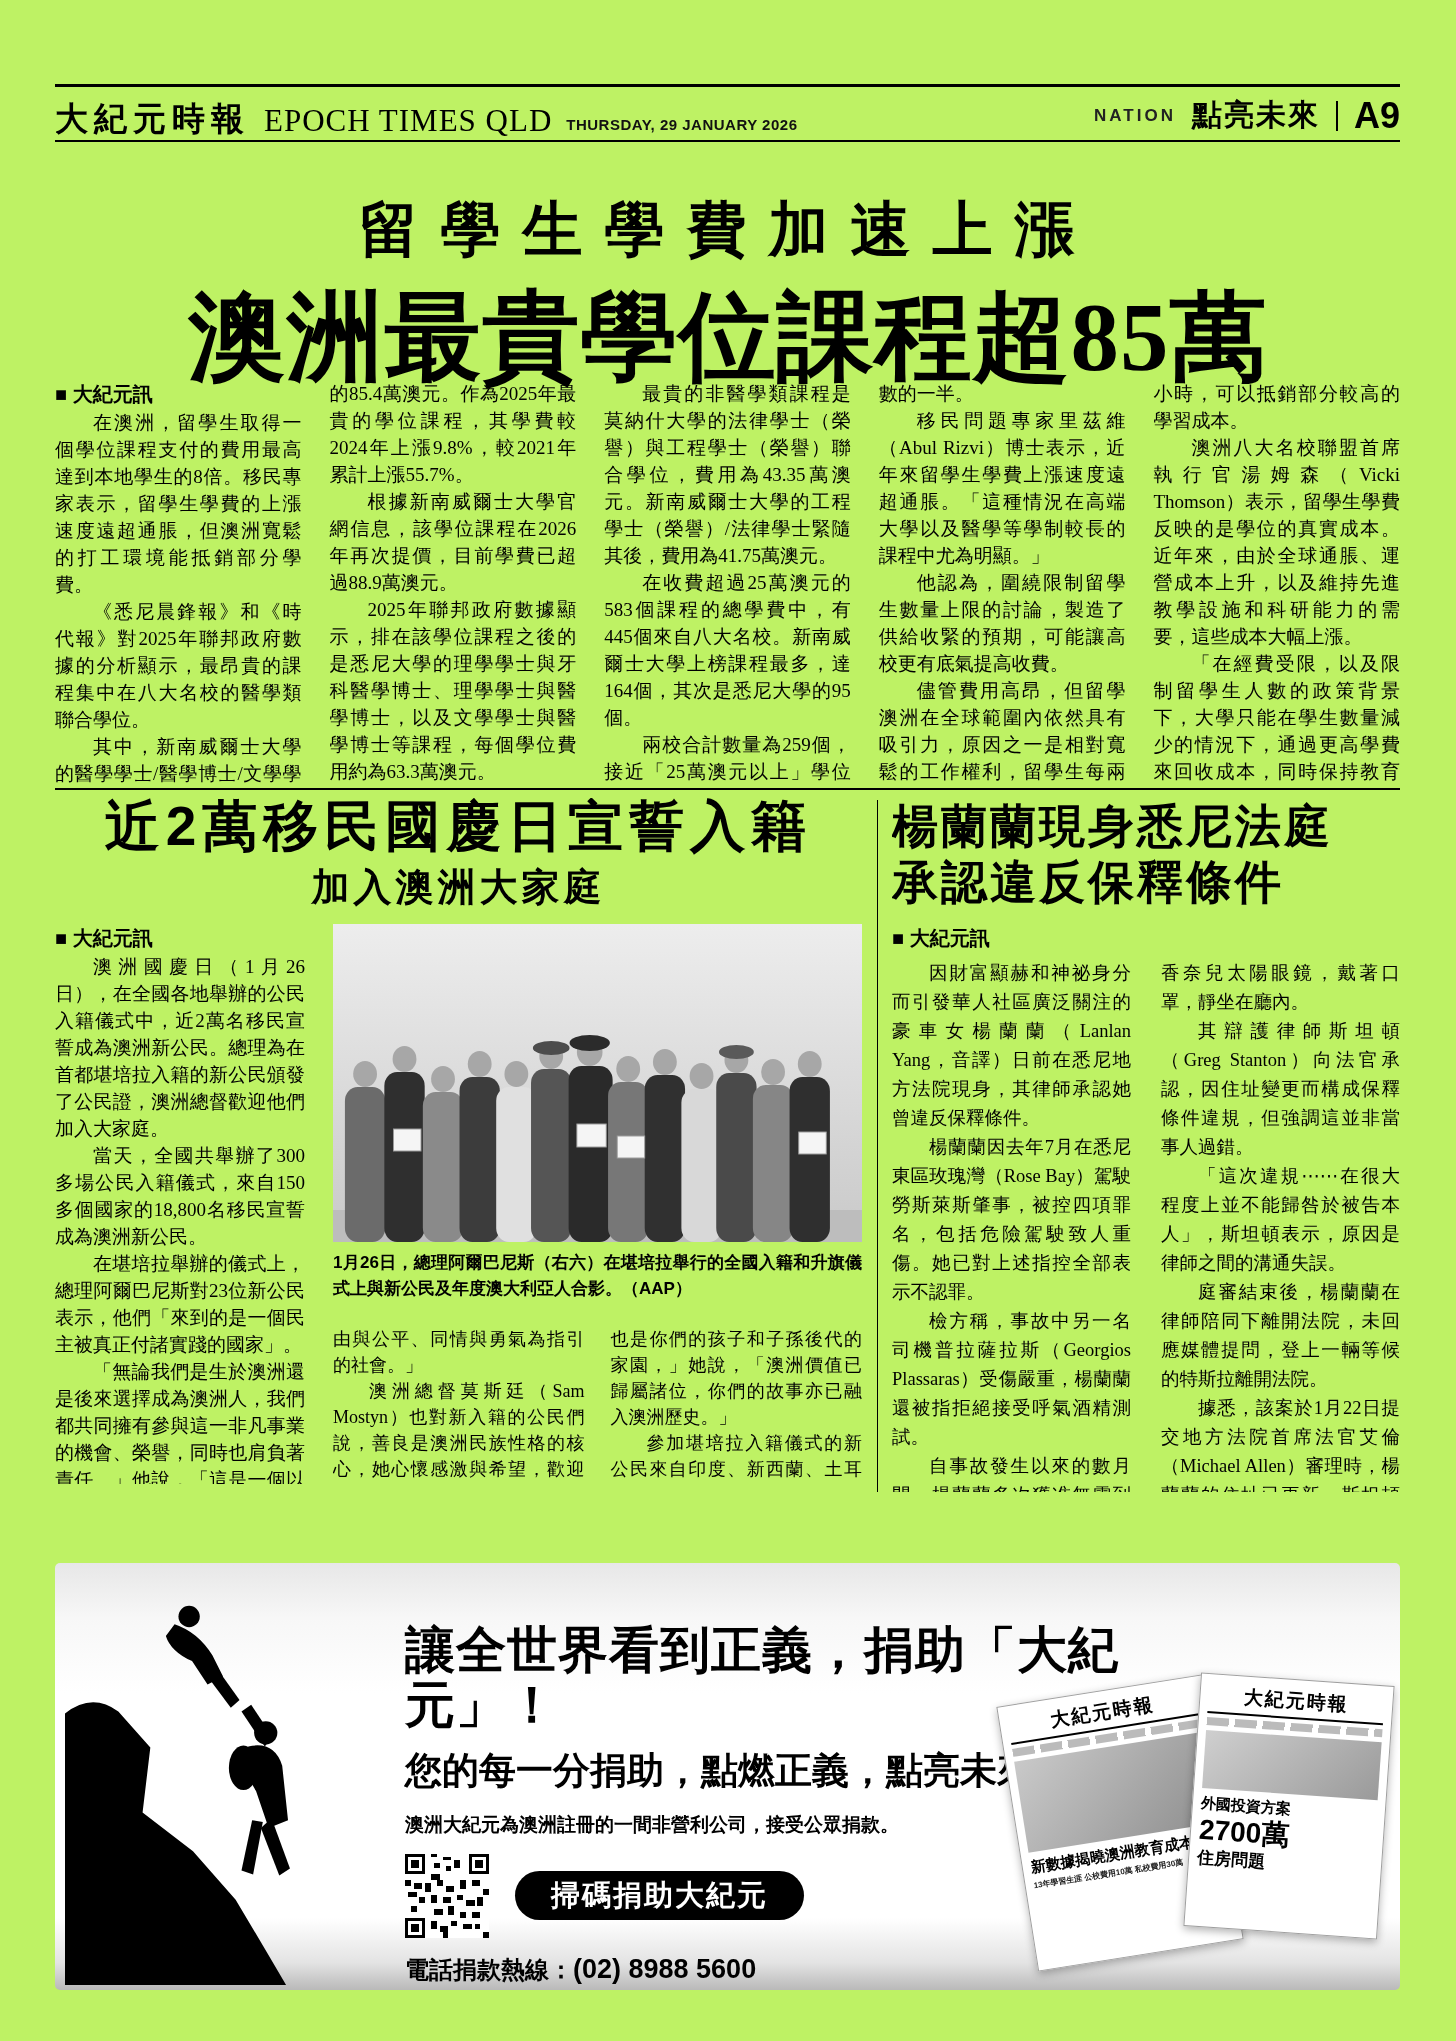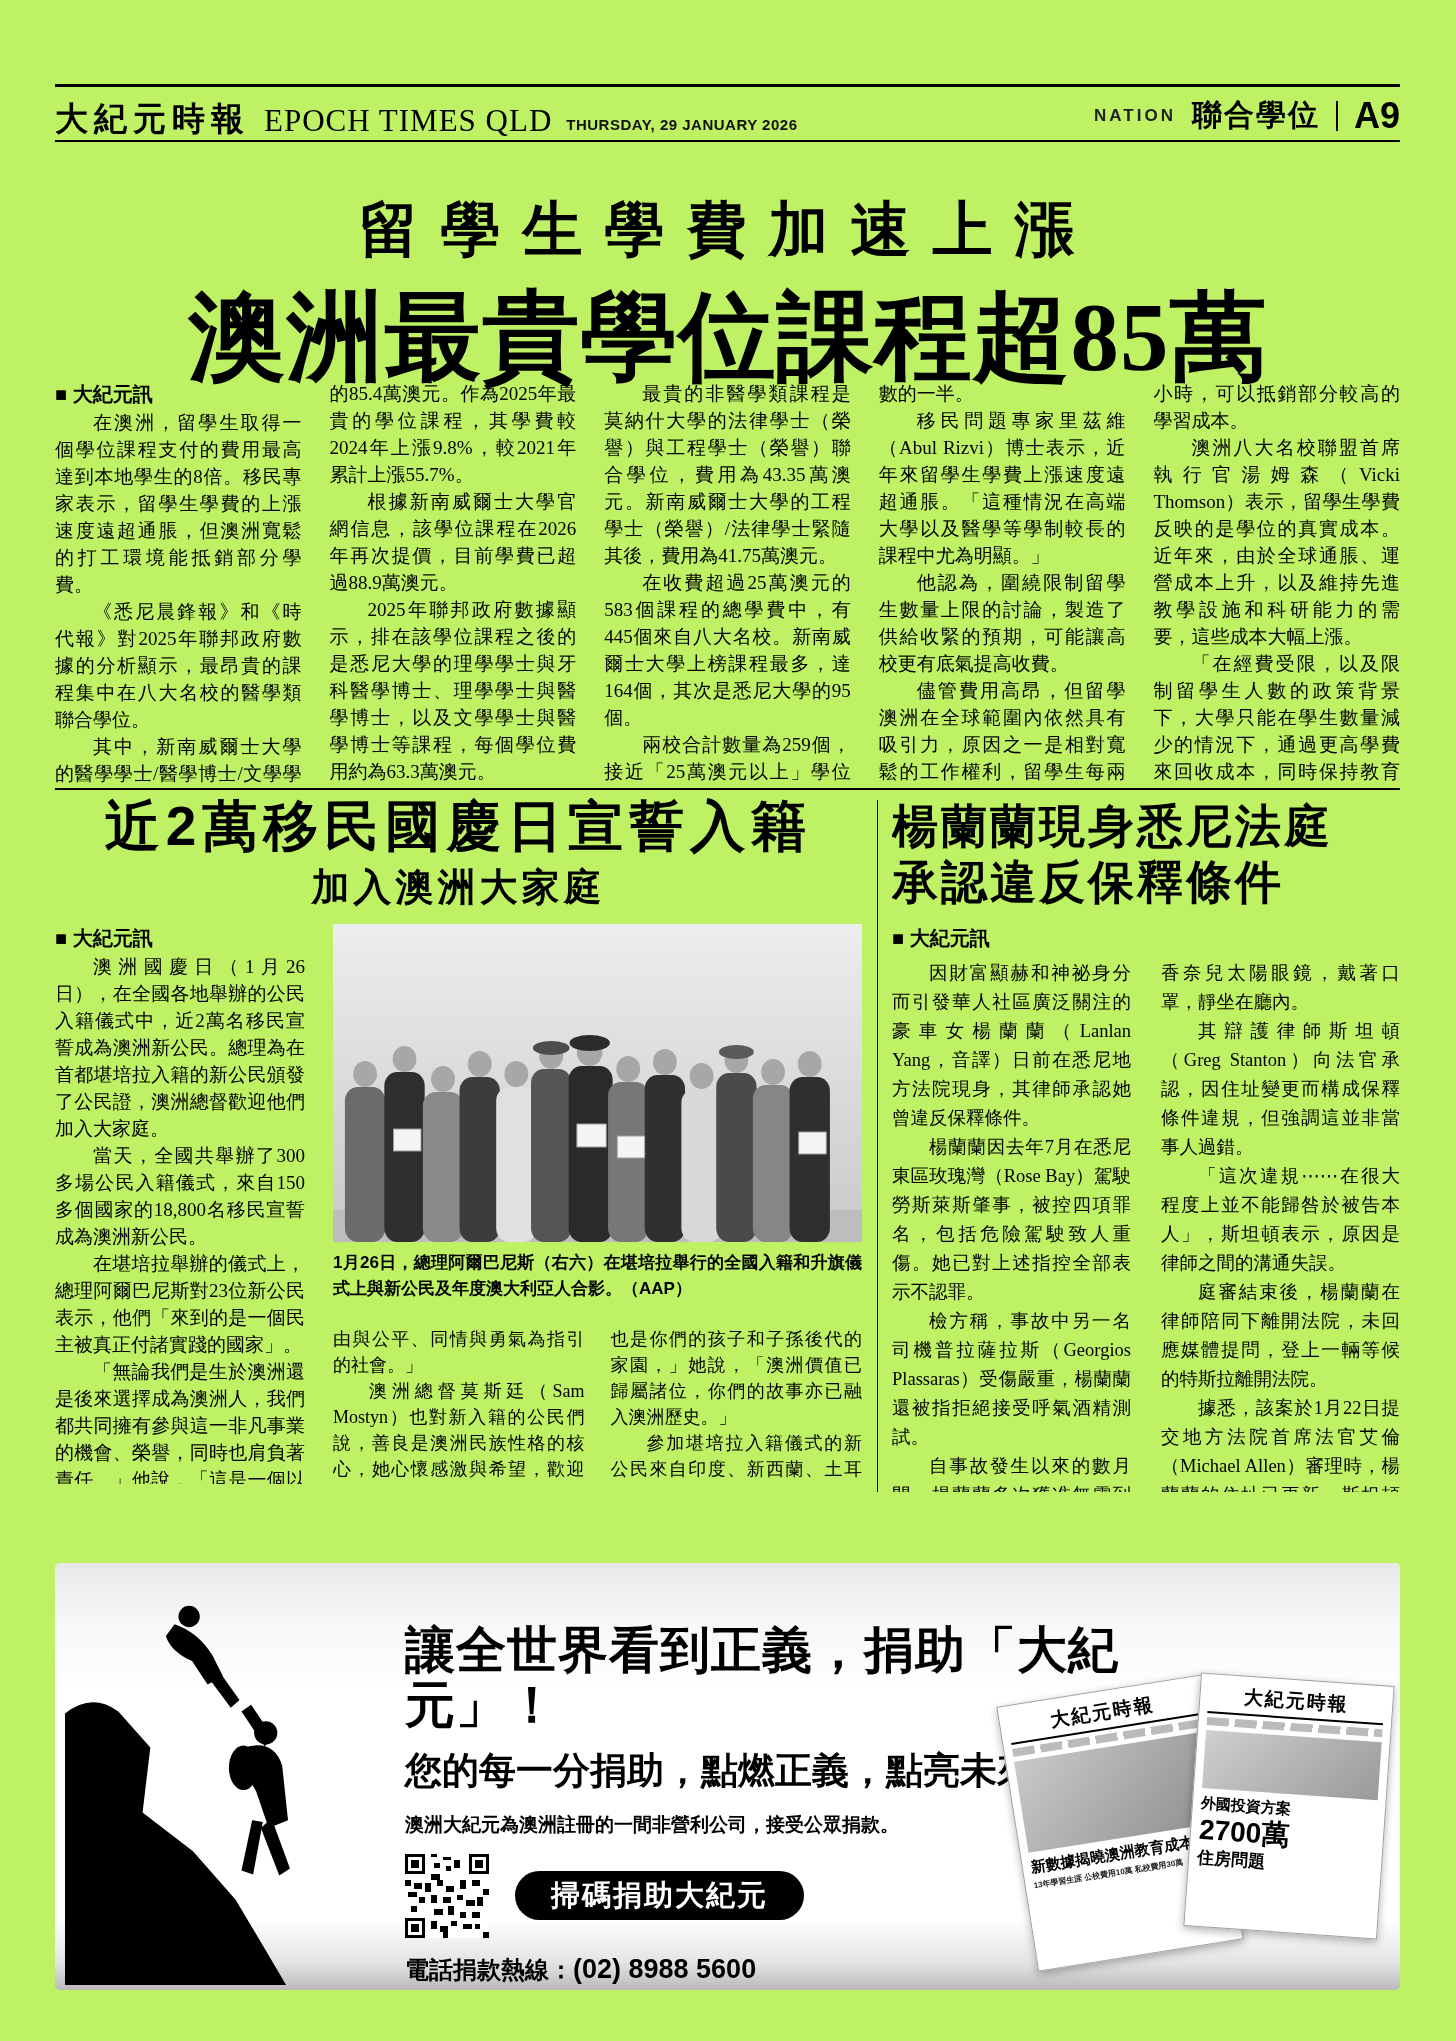--- a/index.html
+++ b/index.html
@@ -104,21 +104,21 @@
 
   <div class="rule" style="left:55px;top:84px;width:1345px;height:3px;"></div>
   <header class="masthead">
     <div class="mh-left">
       <span class="brand-cn">大紀元時報</span>
       <span class="brand-en">EPOCH TIMES QLD</span>
       <span class="mh-date">THURSDAY, 29 JANUARY 2026</span>
     </div>
     <div class="mh-right">
       <span class="mh-nation">NATION</span>
-      <span class="mh-section">聯合學位</span>
+      <span class="mh-section">點亮未來</span>
       <span class="mh-bar"></span>
       <span class="mh-pageno">A9</span>
     </div>
   </header>
   <div class="rule" style="left:55px;top:140px;width:1345px;height:2px;"></div>
 
   <section>
     <h2 class="kicker">留學生學費加速上漲</h2>
     <h1 class="lead-headline">澳洲最貴學位課程超85萬</h1>
     <div class="lead-body">

